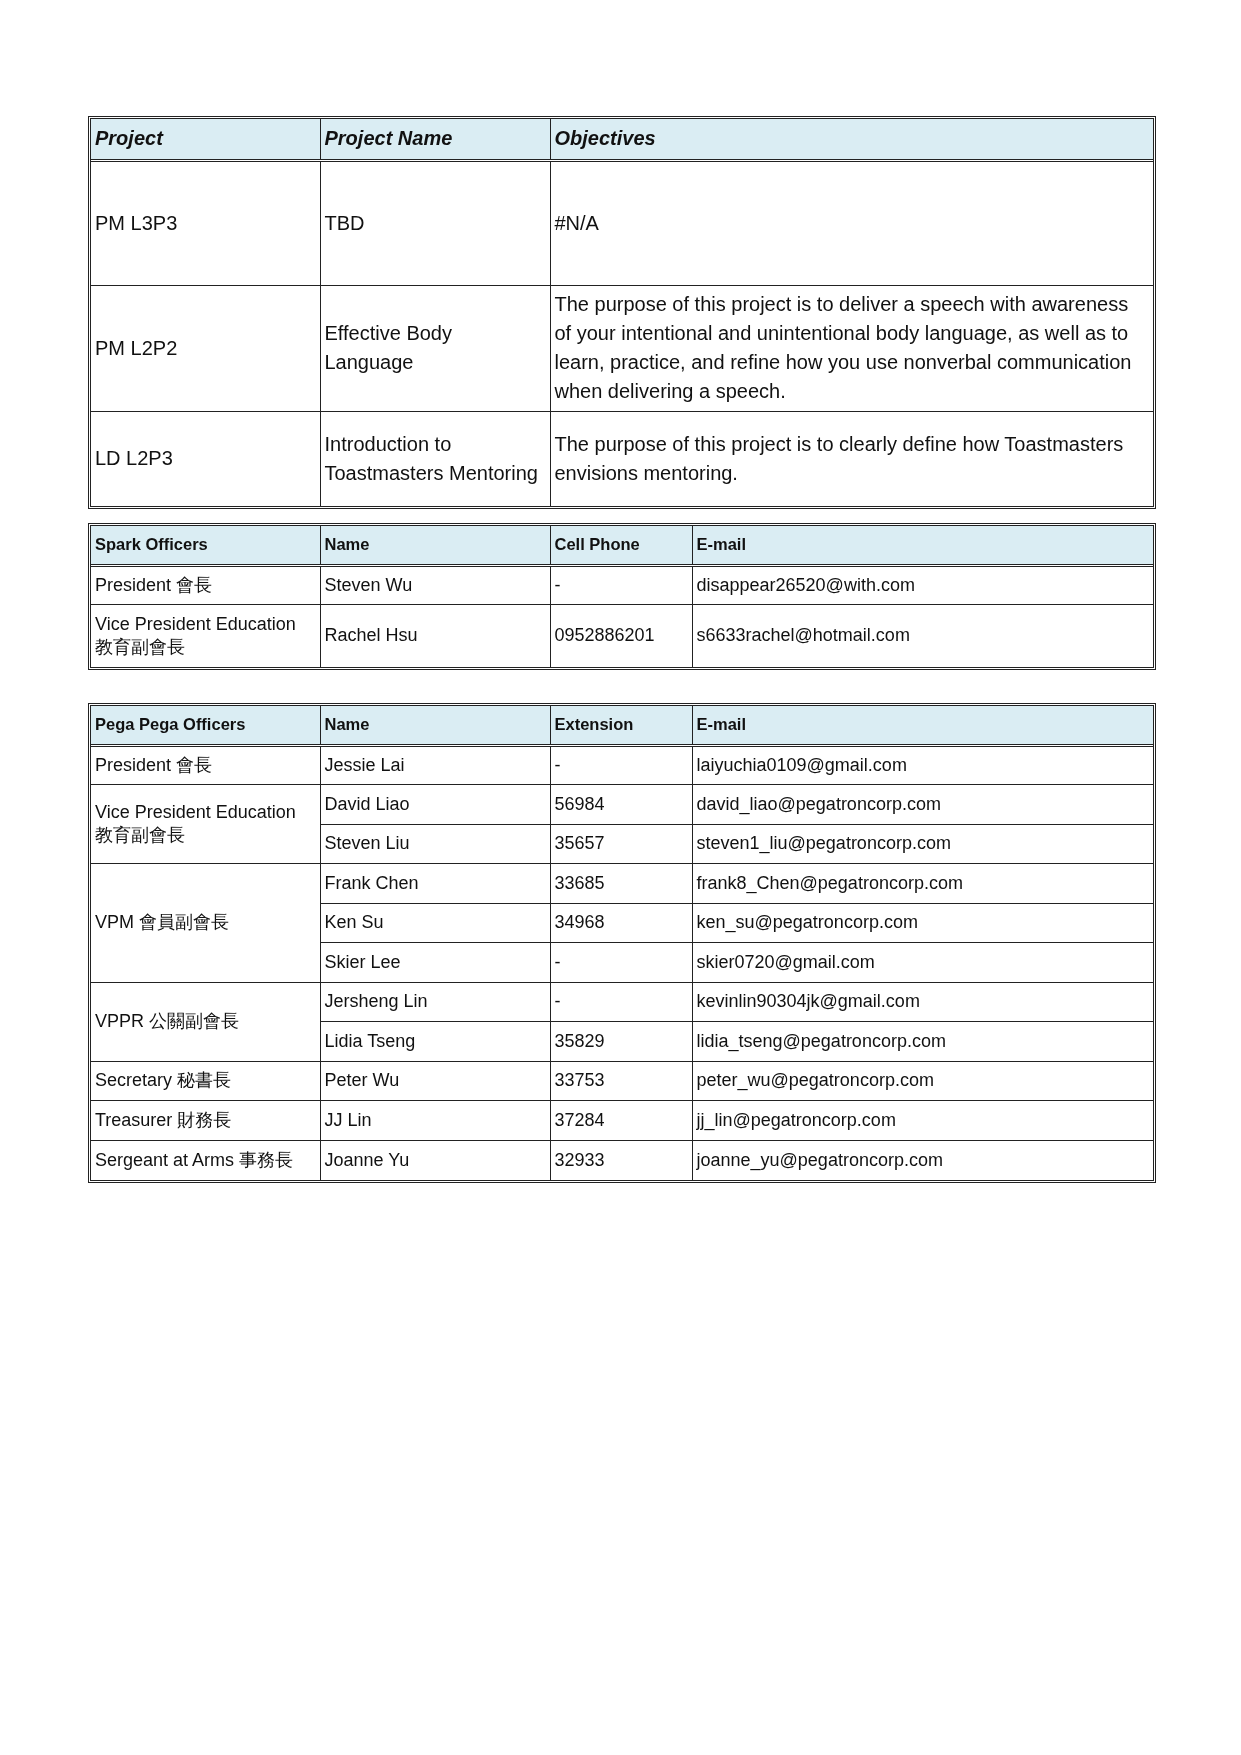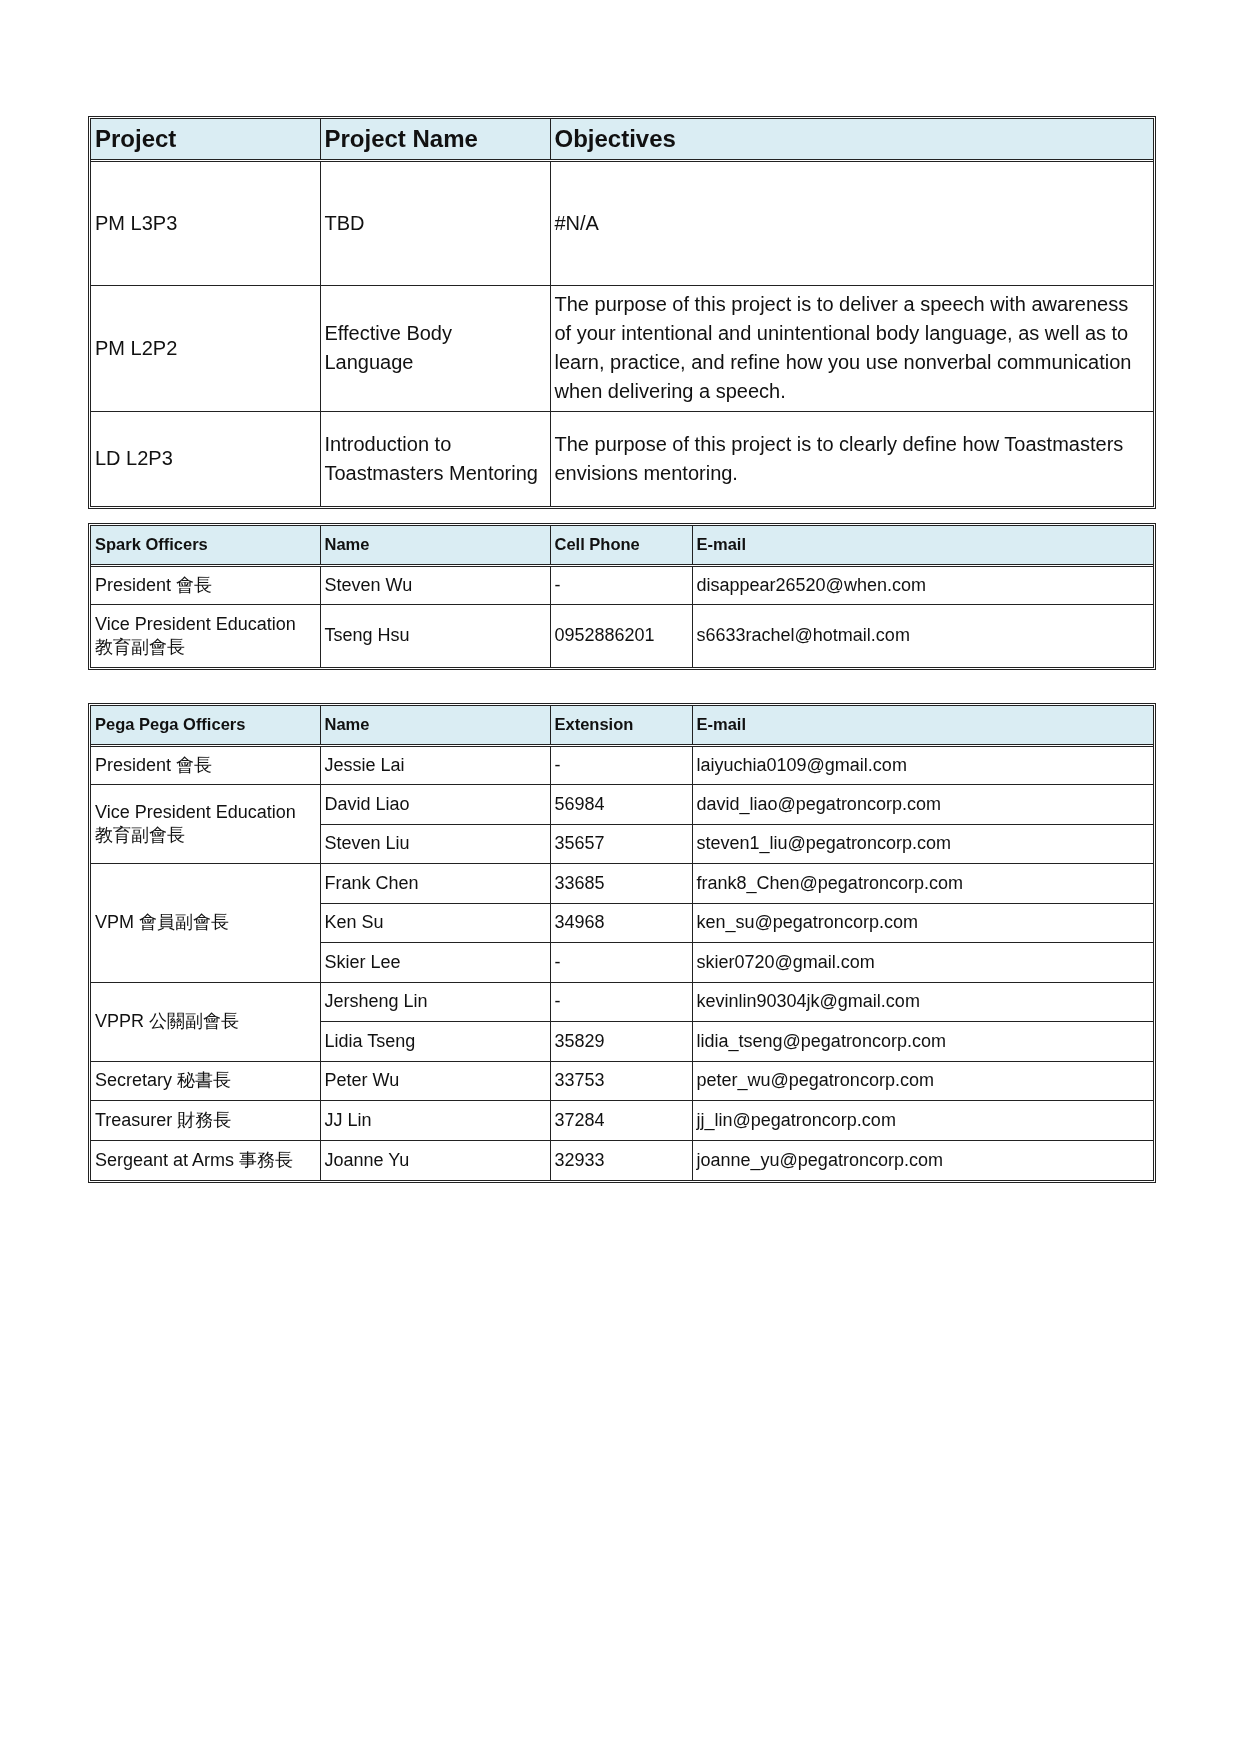--- a/index.html
+++ b/index.html
@@ -11,21 +11,21 @@
   .tbl td, .tbl th { border: 1px solid #222; padding: 0 4px; vertical-align: middle;
          text-align: left; overflow: hidden; box-sizing: border-box; }
   .tbl tr:first-child > * { border-top: none; }
   .tbl tr > *:first-child { border-left: none; }
   .tbl tr > *:last-child { border-right: none; }
   .tbl tr:last-child > td { border-bottom: none; }
   .tbl th { background: #daedf3; font-weight: bold; border-bottom: 3px double #222; }
 
   
   #t-projects { top: 116px; }
-  #t-projects th { font-size: 24px; height: 41px; }
+  #t-projects th { font-size: 20px; height: 41px; font-style: italic; }
   #t-projects td { font-size: 20px; line-height: 29px; }
   #t-projects td.b { font-weight: normal; }
   #t-projects tr.r1 td { height: 125px; }
   #t-projects tr.r2 td { height: 126px; }
   #t-projects tr.r3 td { height: 95px; }
 
   
   .off th { font-size: 16.5px; height: 39px; }
   .off td { font-size: 18px; line-height: 23px; height: 39.5px; }
   #t-spark { top: 523px; }
@@ -79,25 +79,25 @@
         <tr>
       <th>Spark Officers</th>
       <th>Name</th>
       <th>Cell Phone</th>
       <th>E-mail</th>
     </tr>
     <tr>
       <td>President 會長</td>
       <td>Steven Wu</td>
       <td>-</td>
-      <td>disappear26520@when.com</td>
+      <td>disappear26520@with.com</td>
     </tr>
     <tr class="tall">
       <td>Vice President Education 教育副會長</td>
-      <td>Tseng Hsu</td>
+      <td>Rachel Hsu</td>
       <td>0952886201</td>
       <td>s6633rachel@hotmail.com</td>
     </tr>
   </tbody>
     </table>
 </div>
 
 <div class="tbl off" id="t-pega">
   <table>
     <colgroup>

